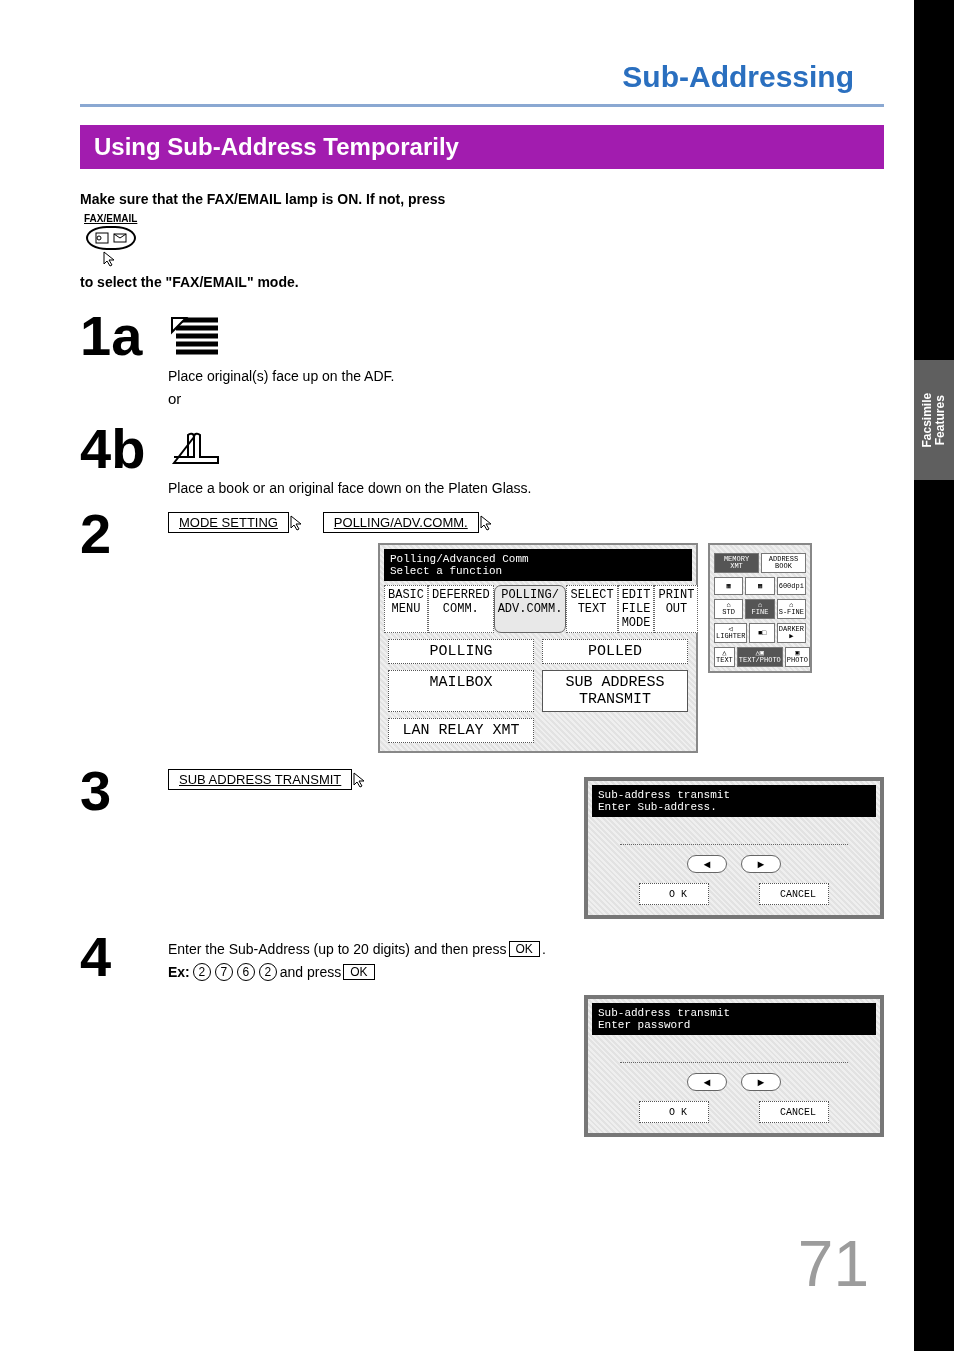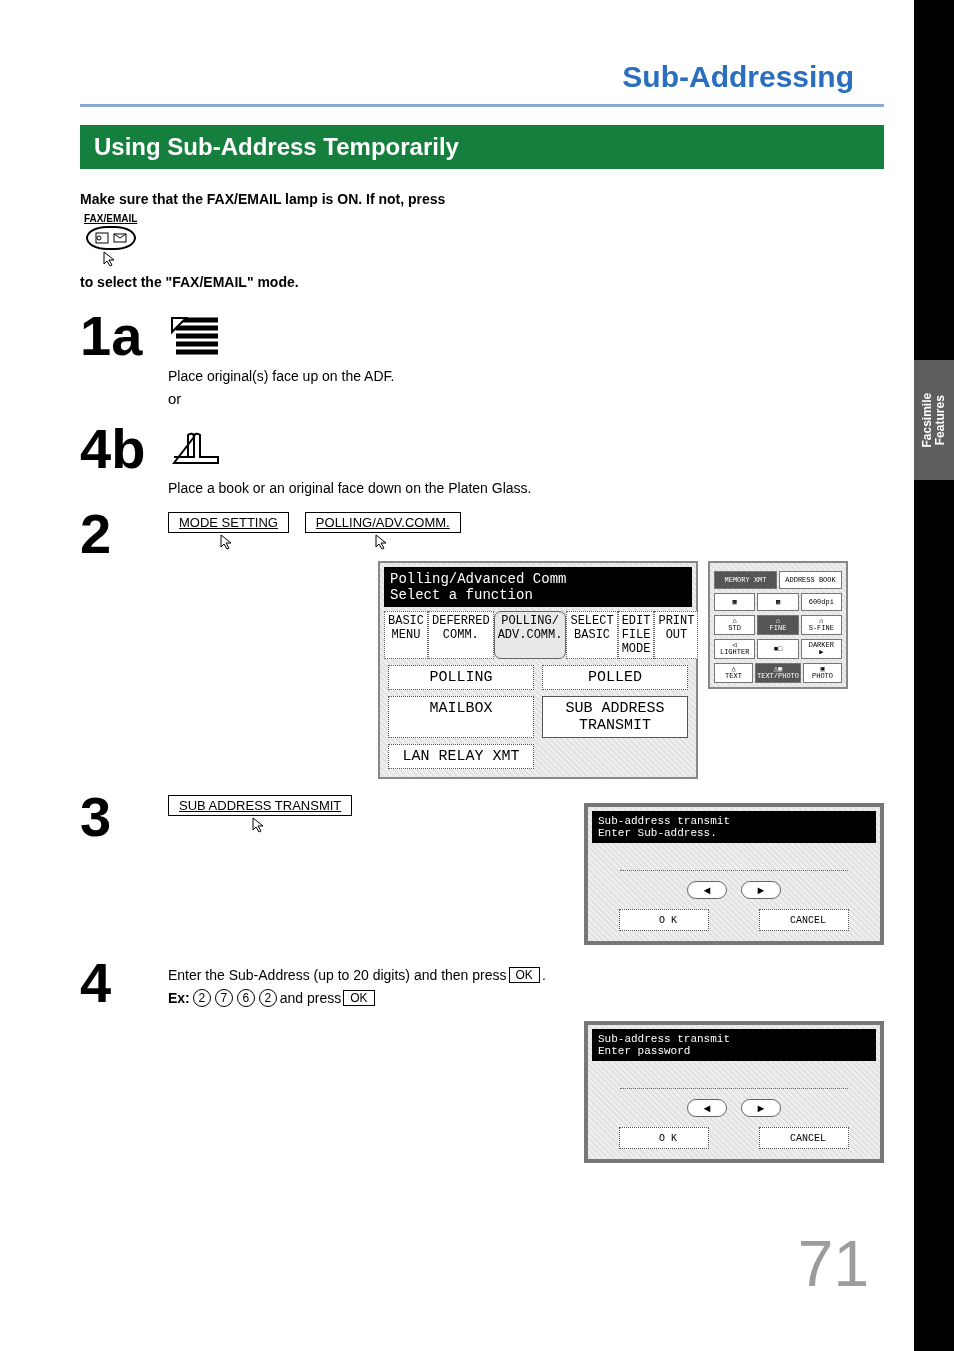--- a/index.html
+++ b/index.html
@@ -3,57 +3,57 @@
 <meta charset="utf-8">
 <style>
   * { box-sizing: border-box; margin: 0; padding: 0; }
   html, body { width: 954px; height: 1351px; font-family: Arial, Helvetica, sans-serif; background: #fff; color: #000; position: relative; }
   .page { width: 954px; height: 1351px; position: relative; padding: 60px 70px 60px 80px; }
   .right-bar { position: absolute; top: 0; right: 0; width: 40px; height: 1351px; background: #000; }
   .side-tab { position: absolute; right: 0; top: 360px; width: 40px; height: 120px; background: #5f5f5f; display: flex; align-items: center; justify-content: center; }
   .side-tab-text { color: #fff; font-size: 12px; font-weight: bold; transform: rotate(-90deg); white-space: nowrap; line-height: 1.1; text-align: center; }
   .title { color: #2a6fbf; font-size: 30px; font-weight: bold; text-align: right; margin-bottom: 10px; margin-right: 30px; }
   .title-underline { height: 3px; background: #8aa8d2; margin-bottom: 18px; }
-  .section-bar { background: #15803d; color: #fff; font-size: 24px; font-weight: bold; padding: 8px 14px; margin-bottom: 22px; }
+  .section-bar { background: #a21caf; color: #fff; font-size: 24px; font-weight: bold; padding: 8px 14px; margin-bottom: 22px; }
   .intro { font-size: 14px; font-weight: bold; display: flex; align-items: flex-start; gap: 6px; flex-wrap: wrap; margin-bottom: 18px; flex-direction: column; }
   .fax-btn { display: inline-flex; flex-direction: column; align-items: center; margin: 0 4px; }
   .fax-btn-label { font-size: 10px; text-decoration: underline; }
   .fax-oval { width: 50px; height: 24px; border: 2px solid #000; border-radius: 50% / 60%; display: flex; align-items: center; justify-content: center; gap: 4px; font-size: 12px; margin-top: 2px; }
   .cursor { width: 18px; height: 18px; }
   .step { display: flex; align-items: flex-start; gap: 18px; margin-bottom: 10px; }
   .step-num { font-size: 56px; font-weight: bold; line-height: 1; min-width: 70px; }
   .step-body { flex: 1; font-size: 14px; padding-top: 6px; }
   .adf-icon { display: inline-block; vertical-align: top; }
   .platen-icon { display: inline-block; }
-  .soft-btn { display: inline-flex; flex-direction: column; align-items: center; margin-right: 12px; vertical-align: top; }
+  .soft-btn { display: inline-flex; flex-direction: row; align-items: center; margin-right: 12px; vertical-align: top; }
   .soft-btn-box { border: 1px solid #000; padding: 2px 10px; font-size: 13px; text-decoration: underline; background: #fff; }
   .after-or { font-size: 15px; margin: 6px 0 4px 0; }
   .panel-row { display: flex; gap: 10px; margin-top: 10px; align-items: flex-start; }
   .panel { border: 2px solid #888; background: repeating-linear-gradient(45deg,#efefef 0 2px,#e2e2e2 2px 4px); padding: 4px; }
   .panel-main { width: 320px; }
-  .panel-side { width: 140px; font-size: 8px; }
-  .panel-head { background: #000; color: #fff; font-family: "Courier New", monospace; font-size: 14px; padding: 4px 6px; margin-bottom: 4px; }
+  .panel-side { width: 104px; font-size: 8px; }
+  .panel-head { background: #000; color: #fff; font-family: "Courier New", monospace; font-size: 11px; padding: 4px 6px; margin-bottom: 4px; }
   .tab-row { display: flex; gap: 0; margin-bottom: 6px; }
   .tab { border: 1px dotted #666; font-size: 12px; font-family: "Courier New", monospace; padding: 2px 3px; background: #fff; text-align: center; flex: 1; }
   .tab.active { border-style: solid; background: #e8e8e8; border-radius: 7px; }
   .btn-grid { display: grid; grid-template-columns: 1fr 1fr; gap: 6px 8px; padding: 0 4px 4px; }
   .pbtn { border: 1px dotted #555; background: #fff; font-family: "Courier New", monospace; font-size: 15px; padding: 3px 4px; text-align: center; }
   .pbtn.solid { border-style: solid; }
   .side-cell { border: 1px solid #777; background: #fff; font-family: "Courier New", monospace; font-size: 7px; text-align: center; padding: 2px 1px; min-height: 18px; display: flex; flex-direction: column; align-items: center; justify-content: center; line-height:1; }
   .side-cell.dark { background: #555; color: #fff; }
   .side-row { display: flex; gap: 2px; margin-top: 4px; }
   .side-row .side-cell { flex: 1; }
   .popup { border: 4px solid #777; background: repeating-linear-gradient(45deg,#efefef 0 2px,#e2e2e2 2px 4px); width: 300px; padding: 4px; margin-left: auto; margin-top: 8px; }
   .popup-head { background: #000; color: #fff; font-family: "Courier New", monospace; font-size: 11px; padding: 4px 6px; }
   .popup-body { padding: 10px 8px 6px; }
   .entry-line { border-bottom: 1px dotted #666; height: 14px; margin: 4px 20px 10px; }
   .arrow-row { display: flex; justify-content: center; gap: 14px; margin-bottom: 10px; }
   .arrow-btn { width: 40px; height: 18px; border: 1px solid #666; border-radius: 9px; background: #fff; display: flex; align-items: center; justify-content: center; font-size: 11px; }
   .okcancel-row { display: flex; justify-content: center; gap: 50px; }
-  .oc-btn { width: 90px; height: 22px; border: 1px dotted #555; background: #fff; font-family: "Courier New", monospace; font-size: 10px; display: flex; align-items: center; justify-content: center; padding-left: 8px; }
+  .oc-btn { width: 70px; height: 22px; border: 1px dotted #555; background: #fff; font-family: "Courier New", monospace; font-size: 10px; display: flex; align-items: center; justify-content: center; padding-left: 8px; }
   .keycap { display: inline-block; border: 1px solid #000; padding: 0 6px; font-size: 12px; font-family: Liberation Sans, sans-serif; }
   .circled { display: inline-flex; width: 18px; height: 18px; border: 1px solid #000; border-radius: 50%; align-items: center; justify-content: center; font-size: 12px; margin: 0 1px; }
   .page-num { position: absolute; right: 85px; bottom: 50px; font-size: 64px; font-weight: normal; color: #9c9c9c; }
   .step4-body { padding-top: 12px; }
   .ex-line { margin-top: 6px; font-size: 14px; }
   .flexline { display:flex; align-items:center; flex-wrap:wrap; gap:2px; }
 </style>
 </head>
 <body>
 
@@ -131,21 +131,21 @@
         <div style="width:200px;"></div>
         <div class="panel panel-main">
           <div class="panel-head">
             <div>Polling/Advanced Comm</div>
             <div>Select a function</div>
           </div>
           <div class="tab-row">
             <div class="tab">BASIC MENU</div>
             <div class="tab">DEFERRED COMM.</div>
             <div class="tab active">POLLING/ ADV.COMM.</div>
-            <div class="tab">SELECT BASIC</div>
+            <div class="tab">SELECT TEXT</div>
             <div class="tab">EDIT FILE MODE</div>
             <div class="tab">PRINT OUT</div>
           </div>
           <div class="btn-grid">
             <div class="pbtn">POLLING</div>
             <div class="pbtn">POLLED</div>
             <div class="pbtn">MAILBOX</div>
             <div class="pbtn solid">SUB ADDRESS TRANSMIT</div>
             <div class="pbtn">LAN RELAY XMT</div>
           </div>

